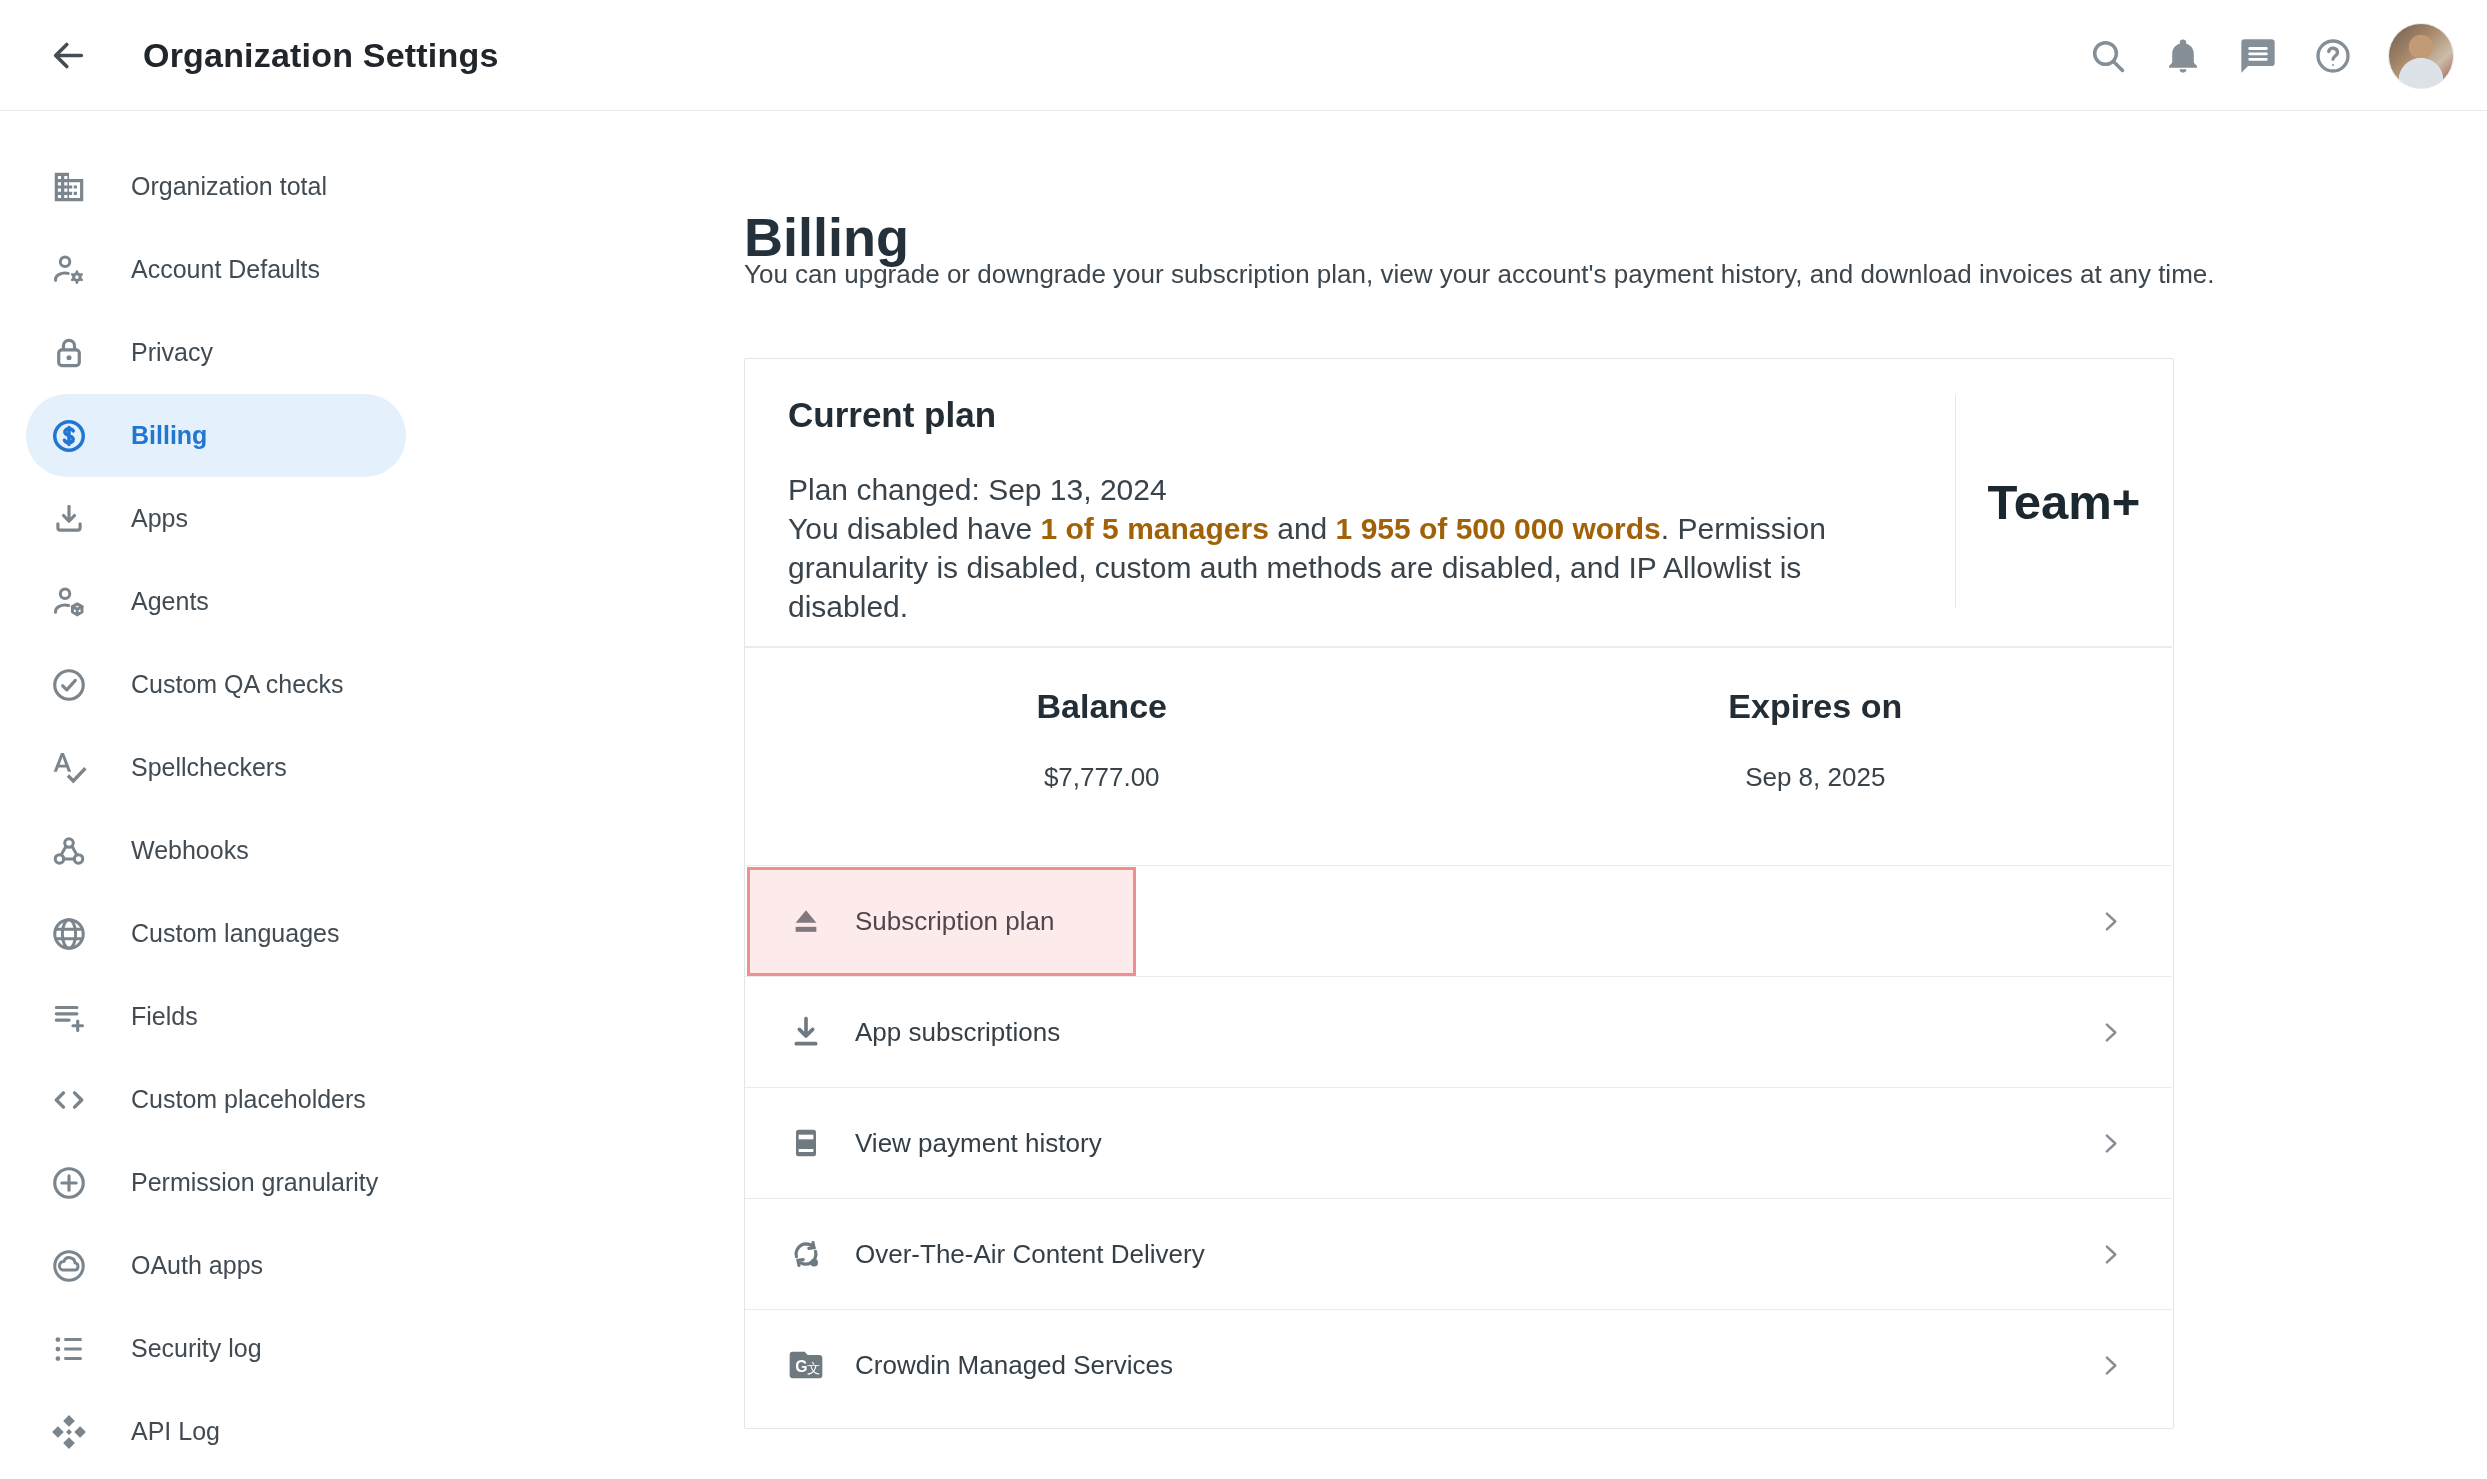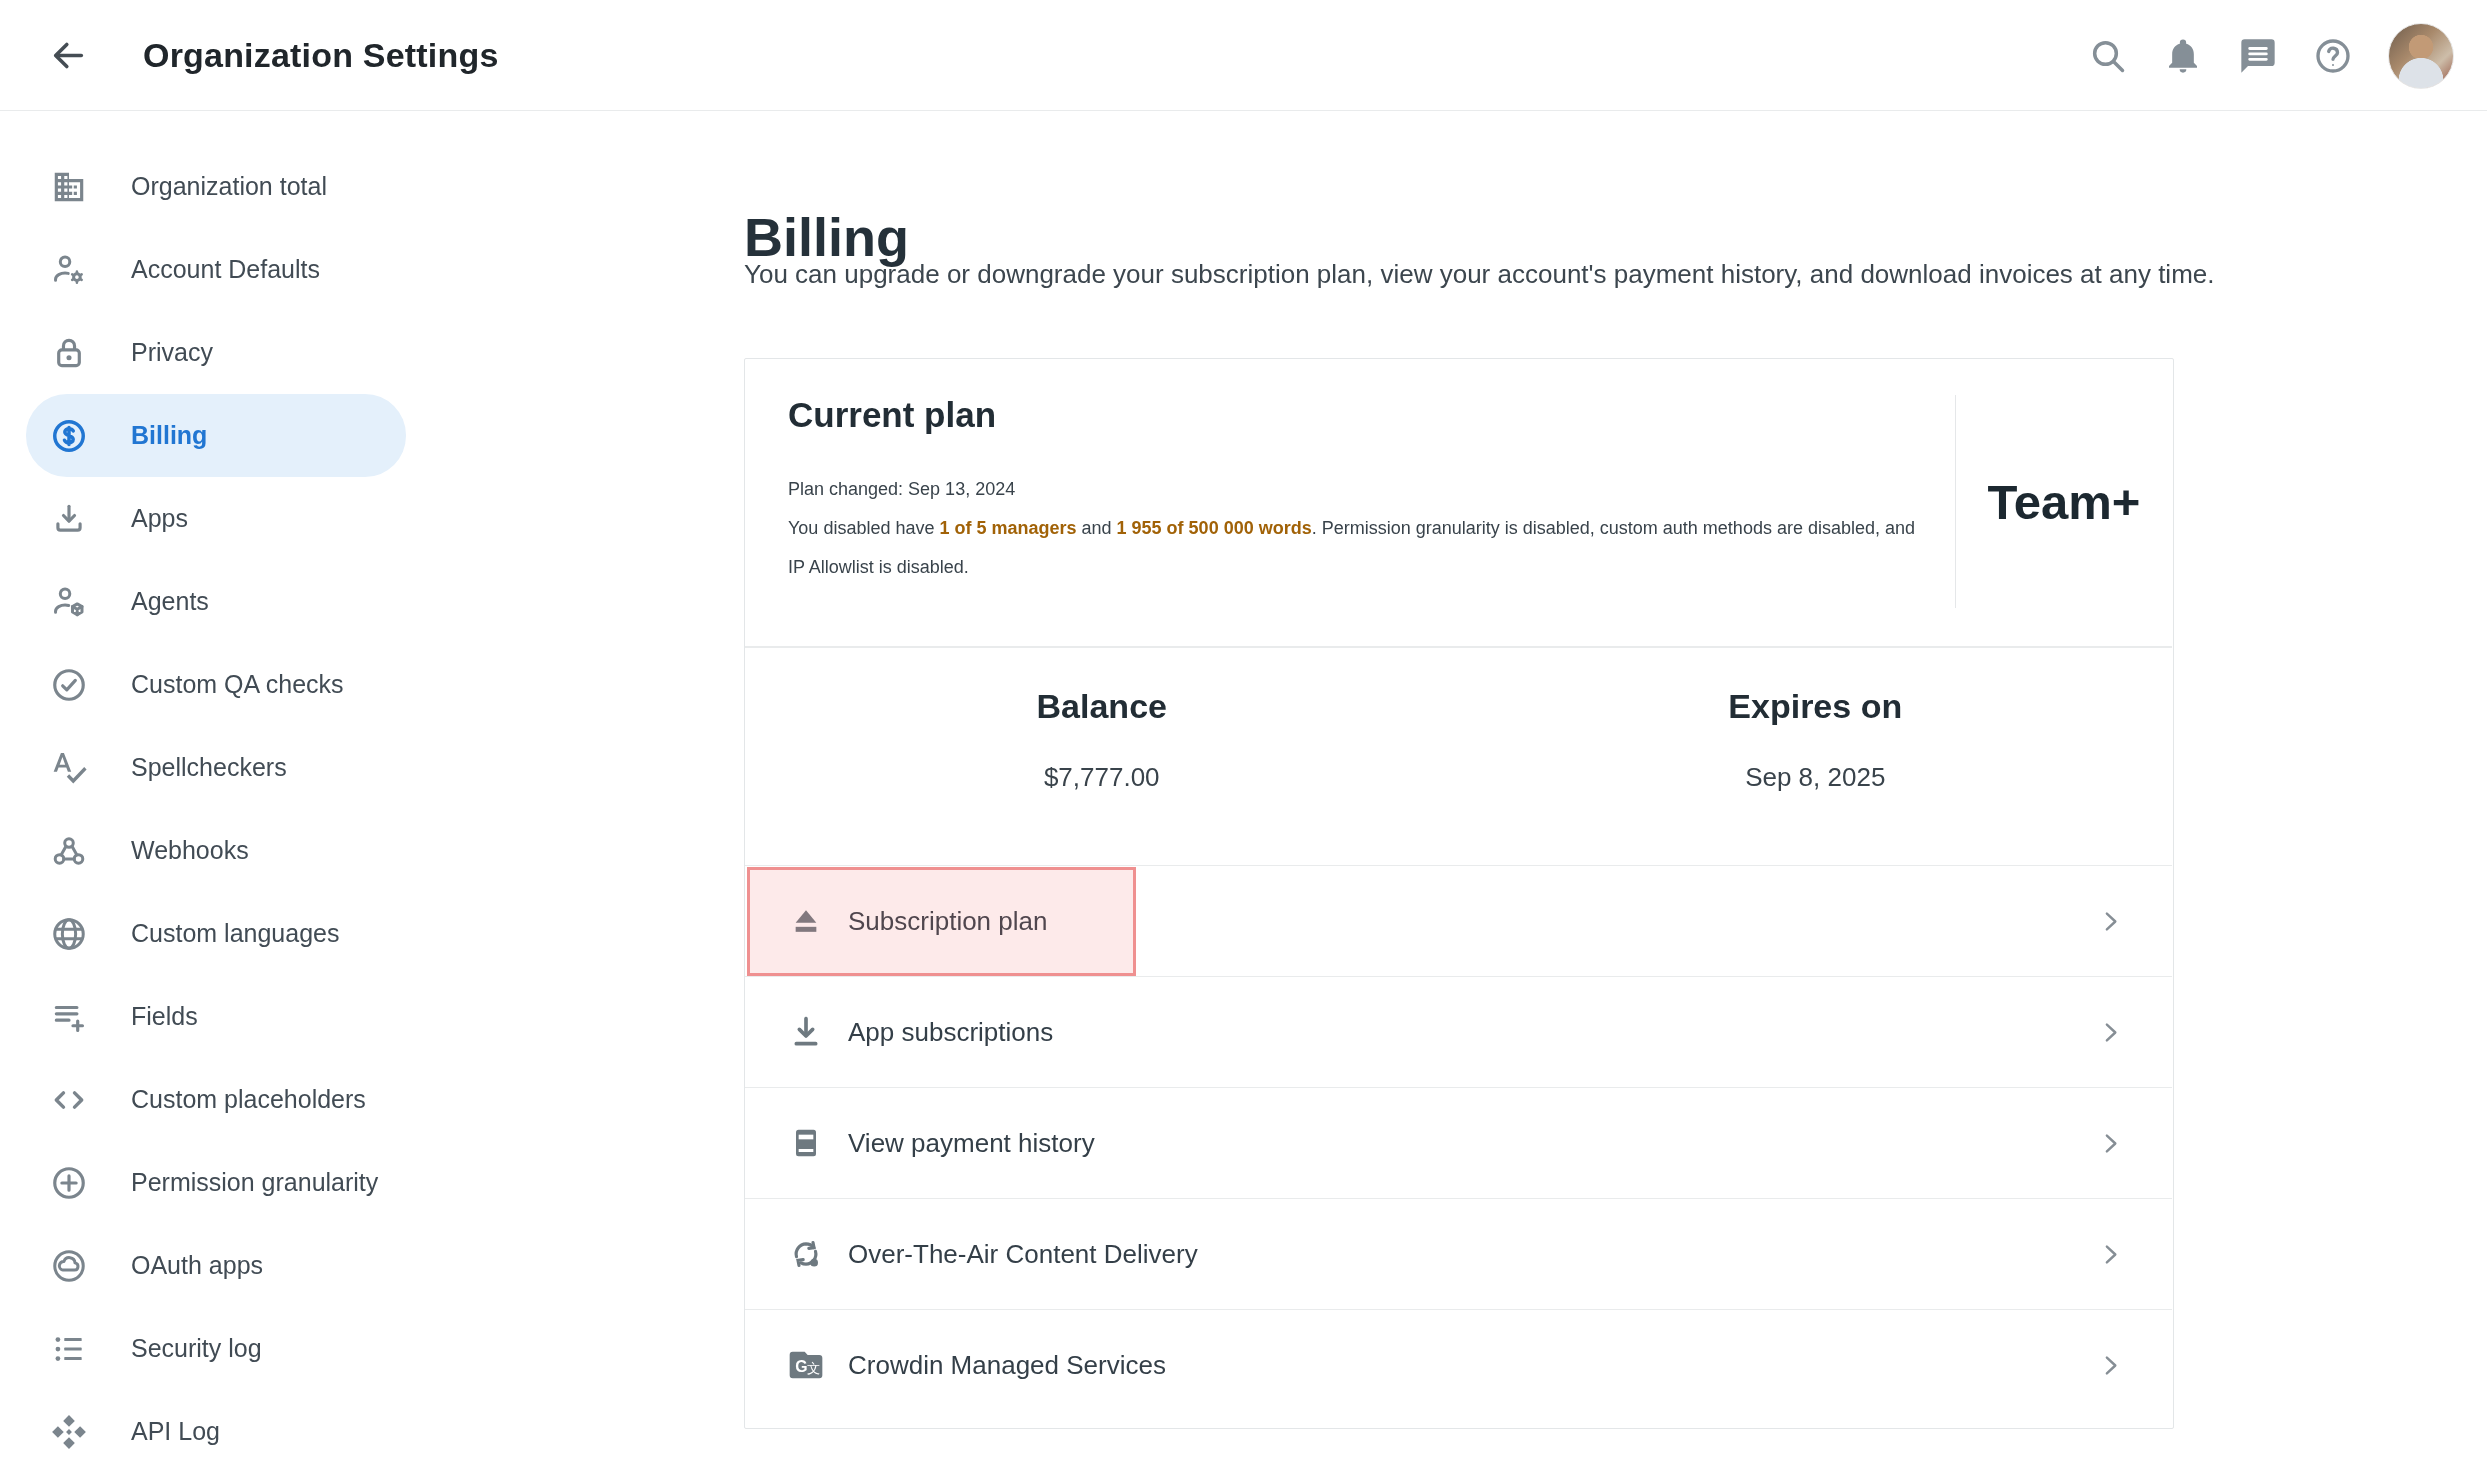--- a/index.html
+++ b/index.html
@@ -31,36 +31,36 @@
   .side-item.active .s-label{color:#2176d2;font-weight:700;}
 
   
   .main-title{position:absolute;left:744px;top:169px;font-size:54px;line-height:64px;font-weight:700;color:#25313a;}
   .main-subtitle{position:absolute;left:744px;top:259px;font-size:26px;color:#3c464e;}
 
   .card{position:absolute;left:744px;top:358px;width:1430px;height:1071px;background:#fff;
         border:1.7px solid #e3e6e8;border-radius:2px;box-sizing:border-box;}
 
   .cp-heading{position:absolute;left:43px;top:36px;font-size:35px;font-weight:700;color:#222d35;}
-  .cp-text{position:absolute;left:43px;top:111px;width:1131px;font-size:18px;line-height:39px;color:#39434b;}
+  .cp-text{position:absolute;left:43px;top:111px;width:1131px;font-size:30px;line-height:39px;color:#39434b;}
   .cp-text b{font-weight:700;color:#a16207;}
   .plan-badge-wrap{position:absolute;left:1210px;top:36px;width:217px;height:213px;
                    border-left:1.7px solid #e5e7e9;display:flex;align-items:center;justify-content:center;box-sizing:border-box;}
   .plan-badge{font-size:49px;font-weight:700;color:#1c2830;}
 
   .h-divider{position:absolute;left:0;width:1427px;height:1.7px;background:#e9ebec;}
 
   .stats{position:absolute;left:0;top:288px;width:1427px;height:218px;display:flex;}
   .stat{flex:1;text-align:center;}
   .stat-label{margin-top:40px;font-size:34px;font-weight:700;color:#222d35;}
   .stat-value{margin-top:36px;font-size:26px;color:#39434b;}
 
   .rows{position:absolute;left:0;top:506px;width:1427px;}
   .b-row{height:111px;border-top:1.7px solid #e9ebec;display:flex;align-items:center;
-         padding-left:41px;box-sizing:border-box;gap:22px;cursor:pointer;background:#fff;}
+         padding-left:41px;box-sizing:border-box;gap:29px;cursor:pointer;background:#fff;}
   .b-row .r-icon{width:40px;height:40px;flex:0 0 40px;color:#6e7980;}
   .b-row .r-label{font-size:26px;color:#343f48;}
   .b-row .chev{margin-left:auto;margin-right:47px;width:29px;height:29px;color:#868e95;}
 
   .annotation{position:absolute;left:1.7px;width:389px;height:109px;box-sizing:border-box;
               border:3.5px solid #ef9090;background:rgba(243,117,117,0.15);z-index:5;pointer-events:none;}
 
   svg{display:block;width:100%;height:100%;}
 </style>
 </head>

